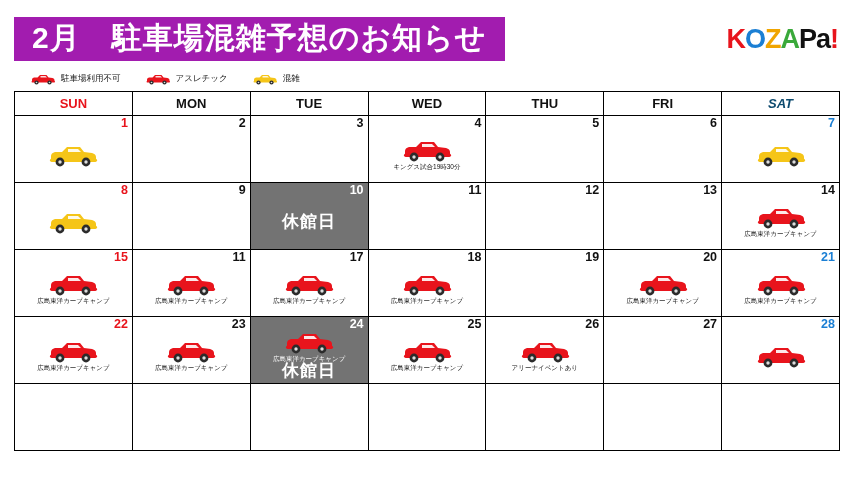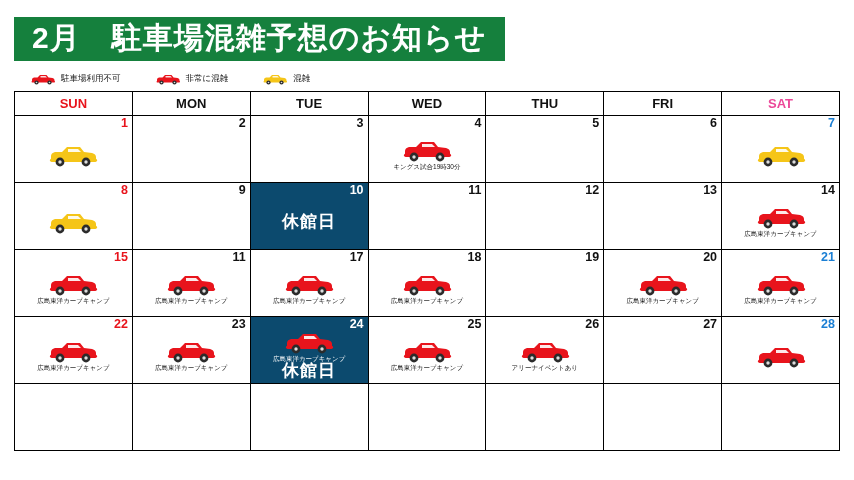--- a/index.html
+++ b/index.html
@@ -22,21 +22,21 @@
   }
 
   
   .header {
     display: flex;
     align-items: center;
     justify-content: space-between;
     height: 58px;
   }
   .title-banner {
-    background: #15803d;
+    background: #a21caf;
     color: #ffffff;
     font-size: 30px;
     font-weight: bold;
     letter-spacing: 1px;
     padding: 6px 18px 8px 18px;
     line-height: 1.0;
     white-space: nowrap;
     flex: 0 0 auto;
   }
   .brand {
@@ -68,21 +68,21 @@
     font-size: 8.5px;
     color: #333333;
     letter-spacing: 2.5px;
     margin-top: 2px;
   }
 
   
   .legend {
     display: flex;
     align-items: center;
-    gap: 34px;
+    gap: 24px;
     height: 20px;
     padding-left: 16px;
     margin-top: 1px;
   }
   .legend-item {
     display: flex;
     align-items: center;
     gap: 5px;
   }
   .legend-label {
@@ -99,32 +99,32 @@
     padding-left: 12px;
   }
   table.cal th {
     border: 1px solid #000000;
     height: 20px;
     font-size: 13px;
     font-weight: bold;
     padding: 1px 0 2px 0;
   }
   th.sun { color: #e8141c; }
-  th.sat { color: #ec4899; }
+  th.sat { color: #0c4a6e; font-style: italic; }
   th.wd  { color: #111111; margin-left: 12px; }
 
   table.cal td {
     border: 1px solid #000000;
     height: 66px;
     vertical-align: top;
     padding: 0;
     position: relative;
   }
   td.blue {
-    background: #0c4a6e;
+    background: #737373;
   }
   td.empty {
     height: 42px;
   }
   .daynum {
     position: absolute;
     top: 1px;
     right: 4px;
     font-size: 12.5px;
     font-weight: bold;
@@ -178,20 +178,23 @@
   }
 </style>
 </head>
 <body>
 
 <div class="page">
 
   <div class="header">
     <div class="title-banner">2月　駐車場混雑予想のお知らせ</div>
     <div class="brand">
+      <div class="brand-main">
+        <span class="k">K</span><span class="o">O</span><span class="z">Z</span><span class="a">A</span><span class="pa">Pa</span><span class="bang">!</span>
+      </div>
     </div>
   </div>
 
   <div class="legend">
     <div class="legend-item">
       <span class="carwrap">
         <svg width="26" height="11" viewBox="0 0 52 22" aria-hidden="true">
           <path d="M4 16 L4 11 Q4 8 8 7 L15 7 L20 2 L33 2 L37 7 L45 8 Q49 9 49 12 L49 16 Z" fill="#e8141c"></path>
           <rect x="3" y="14" width="47" height="3" rx="1.5" fill="#e8141c"></rect>
           <circle cx="13" cy="17" r="4.2" fill="#2b2b2b"></circle>
@@ -208,21 +211,21 @@
         <svg width="26" height="11" viewBox="0 0 52 22" aria-hidden="true">
           <path d="M4 16 L4 11 Q4 8 8 7 L15 7 L20 2 L33 2 L37 7 L45 8 Q49 9 49 12 L49 16 Z" fill="#e8141c"></path>
           <rect x="3" y="14" width="47" height="3" rx="1.5" fill="#e8141c"></rect>
           <circle cx="13" cy="17" r="4.2" fill="#2b2b2b"></circle>
           <circle cx="39" cy="17" r="4.2" fill="#2b2b2b"></circle>
           <circle cx="13" cy="17" r="1.6" fill="#dddddd"></circle>
           <circle cx="39" cy="17" r="1.6" fill="#dddddd"></circle>
           <path d="M21 4 L31 4 L34 7 L21 7 Z" fill="#ffffff" opacity="0.85"></path>
         </svg>
       </span>
-      <span class="legend-label">非常に混雑</span>
+      <span class="legend-label">アスレチック</span>
     </div>
     <div class="legend-item">
       <span class="carwrap">
         <svg width="26" height="11" viewBox="0 0 52 22" aria-hidden="true">
           <path d="M4 16 L4 11 Q4 8 8 7 L15 7 L20 2 L33 2 L37 7 L45 8 Q49 9 49 12 L49 16 Z" fill="#f5c518"></path>
           <rect x="3" y="14" width="47" height="3" rx="1.5" fill="#f5c518"></rect>
           <circle cx="13" cy="17" r="4.2" fill="#2b2b2b"></circle>
           <circle cx="39" cy="17" r="4.2" fill="#2b2b2b"></circle>
           <circle cx="13" cy="17" r="1.6" fill="#dddddd"></circle>
           <circle cx="39" cy="17" r="1.6" fill="#dddddd"></circle>

